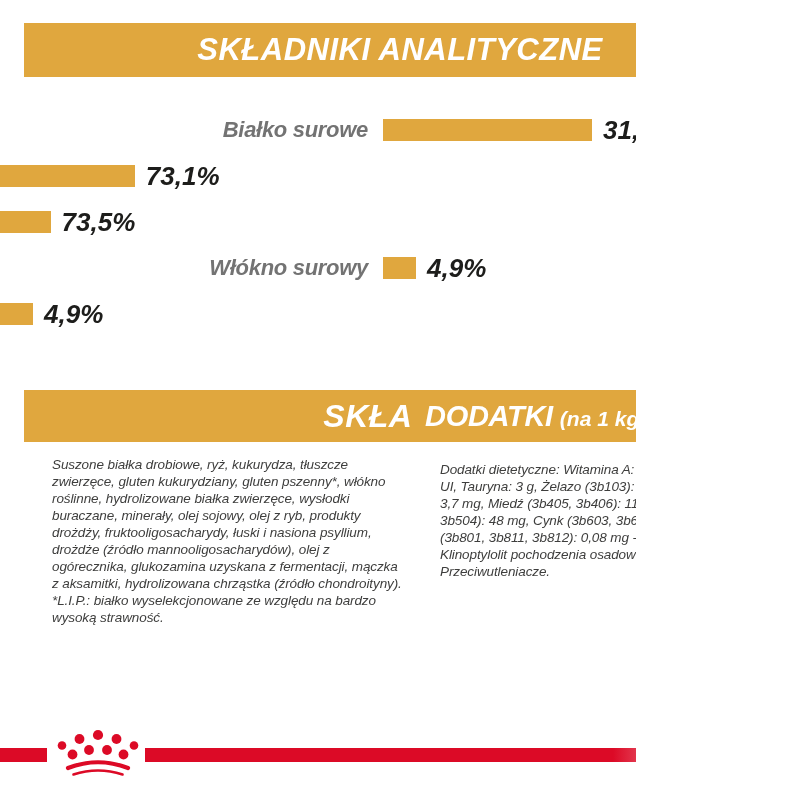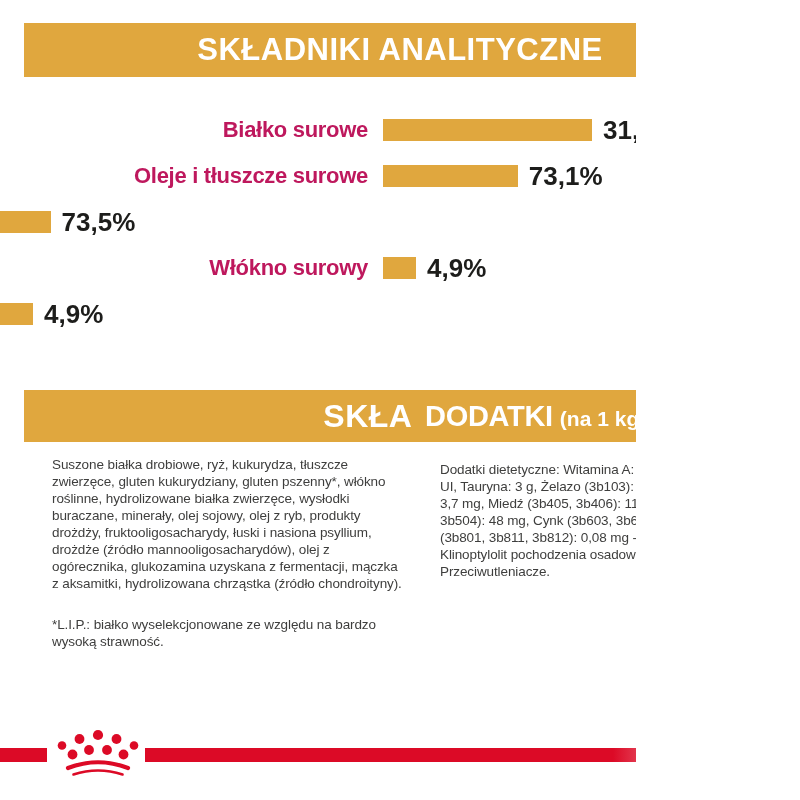--- a/index.html
+++ b/index.html
@@ -1,49 +1,50 @@
 <!DOCTYPE html>
 <html style="--gold: #E0A73E; --red: #DC0A26; --text: #3E3E3D;"><head>
 <meta charset="utf-8">
 <style>
   html,body{margin:0;padding:0;background:#ffffff;}
   .page{
     position:relative;width:636px;height:800px;overflow:hidden;background:#ffffff;
     font-family:"Liberation Sans",sans-serif;
+    font-style:italic;
   }
   .band{
     position:absolute;background:var(--gold,#E0A73E);color:#ffffff;font-weight:bold;
   }
   #header-band{
     left:24px;top:23px;width:752px;height:54px;
     font-size:31px;line-height:54px;text-align:center;letter-spacing:0.5px;
   }
   #chart{position:absolute;left:0;top:107px;width:800px;}
   .crow{display:flex;align-items:center;height:46px;}
   .clabel{
     width:383px;box-sizing:border-box;text-align:right;padding-right:15px;
-    font-weight:bold;font-size:22px;color:#be185d;letter-spacing:-0.3px;white-space:nowrap;padding-left:32px;
+    font-weight:bold;font-size:22px;color:#737373;letter-spacing:-0.3px;white-space:nowrap;padding-left:32px;
   }
   .cbar{height:22px;background:var(--gold,#E0A73E);flex:none;}
   .cval{margin-left:11px;font-weight:bold;font-size:26px;color:#1d1d1b;}
   #sklad-band{
     left:24px;top:390px;width:364px;height:52px;
     font-size:32px;line-height:52px;text-align:right;letter-spacing:0.5px;padding-left:48px;
   }
   #dodatki-band{
     left:412px;top:390px;width:364px;height:52px;box-sizing:border-box;
     font-size:29px;line-height:52px;padding-left:13px;white-space:nowrap;letter-spacing:-0.3px;
   }
   #dodatki-band .suffix{font-size:21px;margin-left:7px;letter-spacing:0;}
   .para{
     position:absolute;font-size:13.5px;line-height:17px;color:var(--text,#3E3E3D);
     letter-spacing:-0.1px;text-align:left;margin-left:28px;
   }
   #sklad-body{left:24px;top:456px;width:352px;}
-  #sklad-footnote{left:24px;top:616px;width:352px;}
+  #sklad-footnote{left:24px;top:592px;width:352px;}
   #dodatki-body{left:412px;top:461px;width:366px;}
   .stripe{position:absolute;top:748px;height:14px;background:var(--red,#DC0A26);}
   #stripe-left{left:0;width:47px;}
   #stripe-right{
     left:145px;width:600px;
     background:linear-gradient(to right,var(--red,#DC0A26) 0%,var(--red,#DC0A26) 78%,rgba(220,10,38,0) 100%);
   }
   #crown{position:absolute;left:54px;top:727px;width:88px;height:50px;}
   #crown svg{display:block;width:100%;height:100%;}
 </style>
@@ -56,21 +57,20 @@
     <span>SKŁADNIKI ANALITYCZNE</span>
   </div>
 
   <div id="chart">
       <div class="crow">
         <div class="clabel">Białko surowe</div>
         <div class="cbar" style="width: 209px; background: rgb(224, 167, 62);"></div>
         <div class="cval">31,0%</div>
       </div>
       <div class="crow">
-        <div class="clabel">Oleje i tłuszcze surowe</div>
         <div class="cbar" style="width: 134.8px; background: rgb(224, 167, 62);"></div>
         <div class="cval">73,1%</div>
       </div>
       <div class="crow">
         <div class="cbar" style="width: 50.6px; background: rgb(224, 167, 62);"></div>
         <div class="cval">73,5%</div>
       </div>
       <div class="crow">
         <div class="clabel">Włókno surowy</div>
         <div class="cbar" style="width: 33px; background: rgb(224, 167, 62);"></div>

